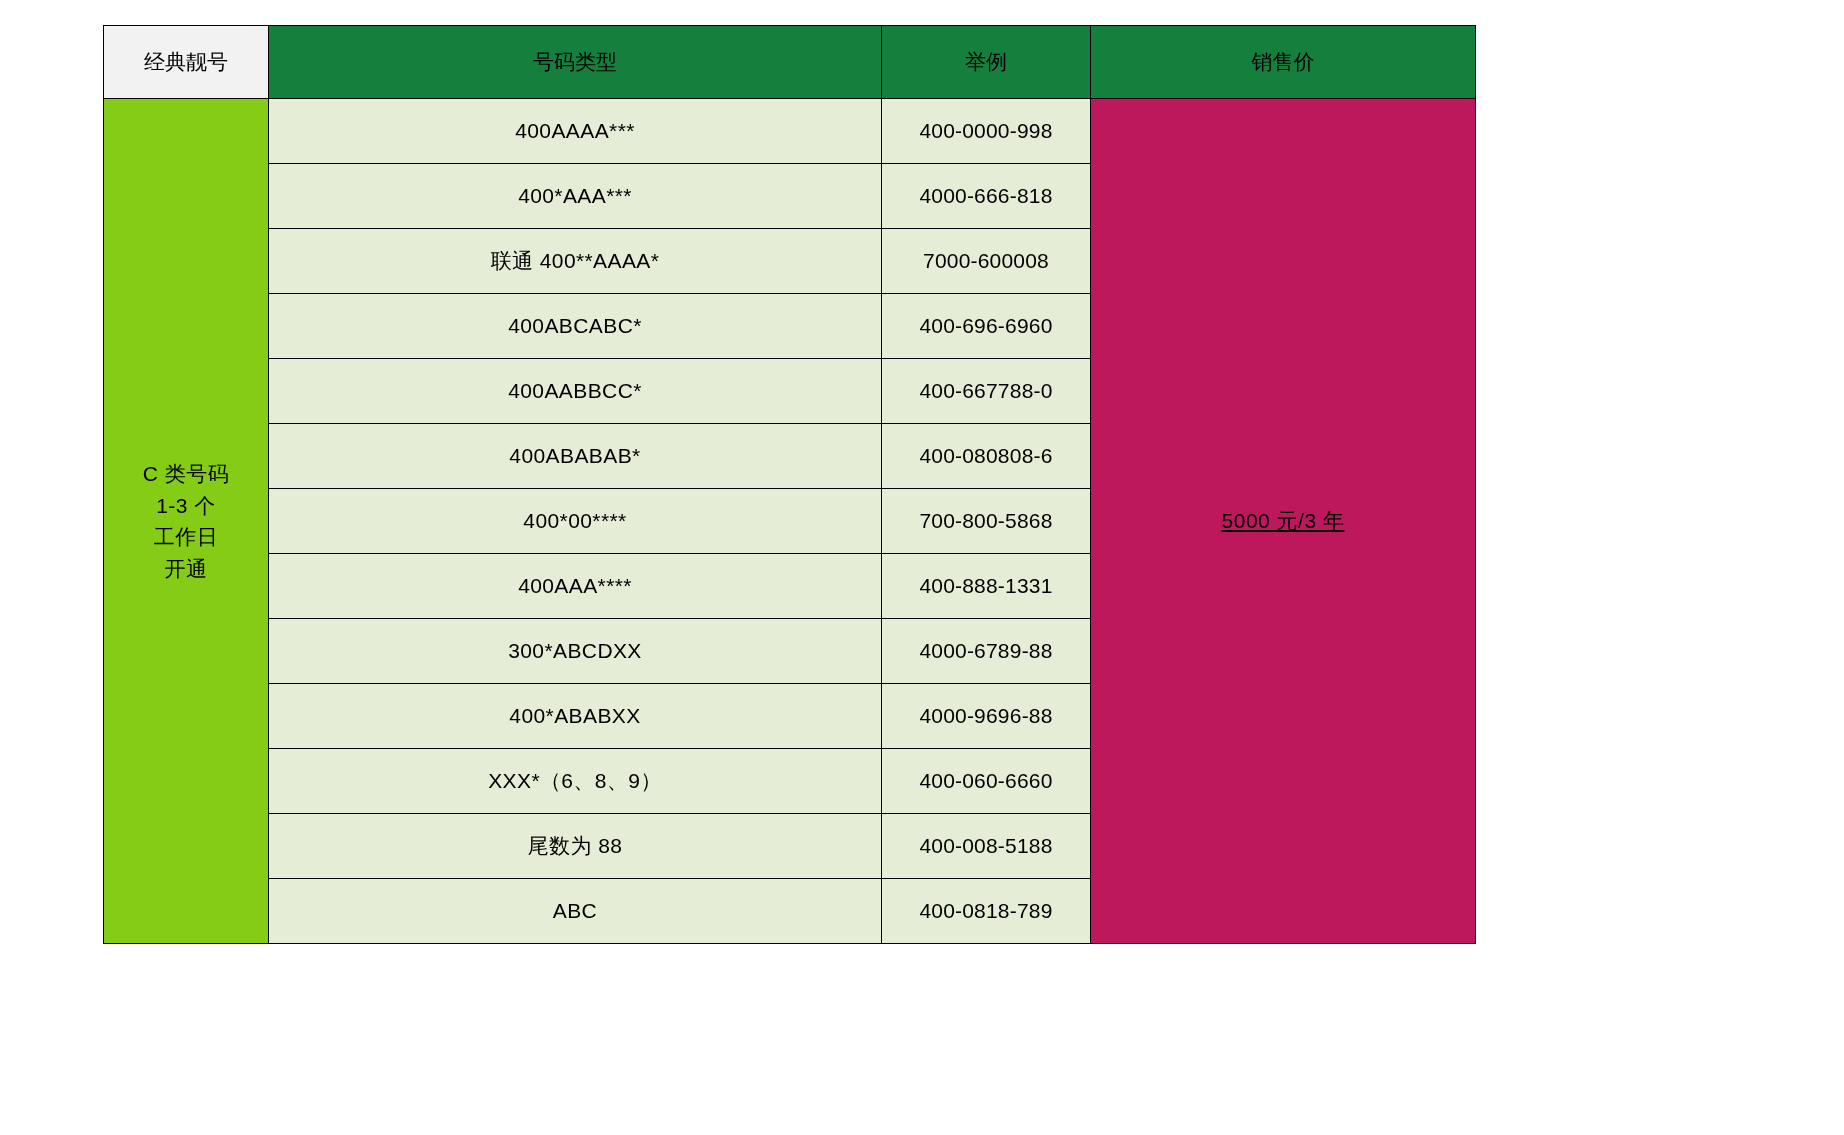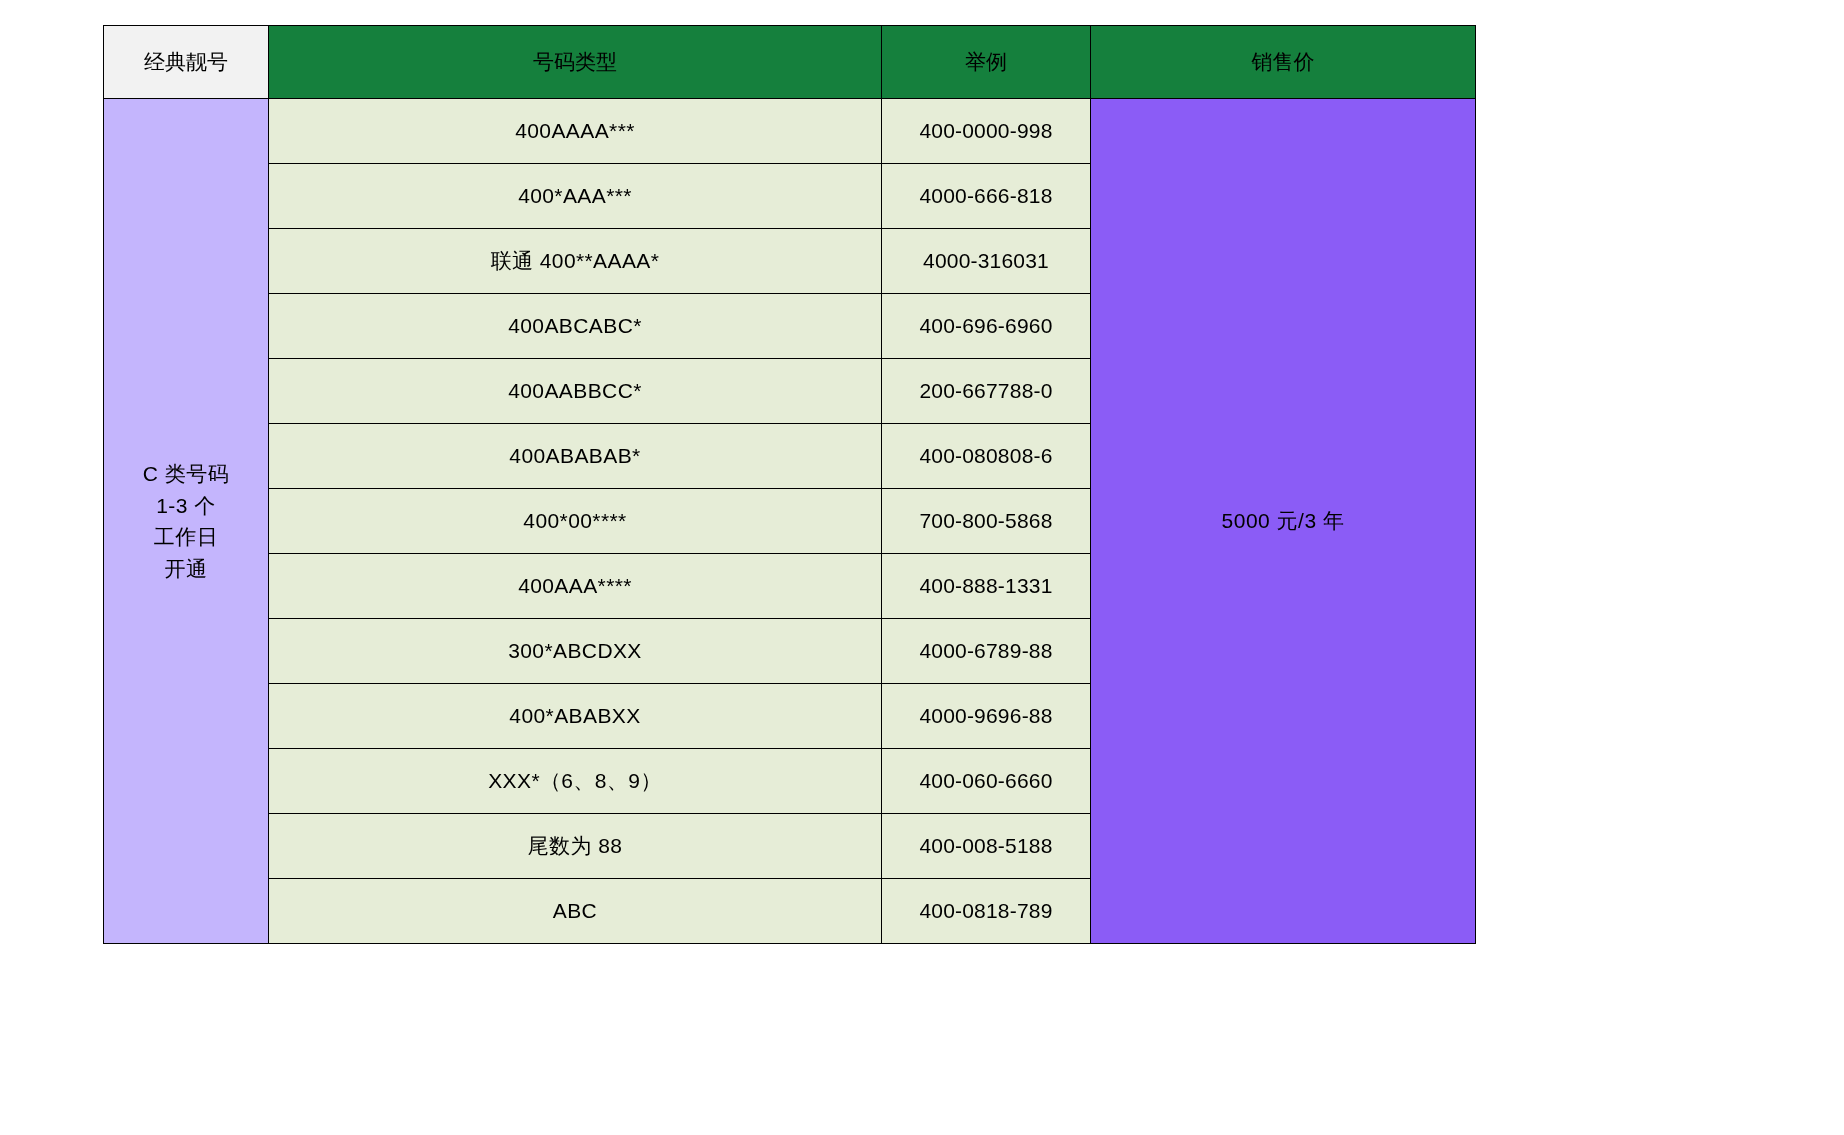--- a/index.html
+++ b/index.html
@@ -47,43 +47,44 @@
 
   .head-cell {
     background: #15803d;
     height: 72px;
     font-size: 21px;
   }
   .head-cell.label {
     background: #f2f2f2;
   }
   .label-cell {
-    background: #c4b5fd;
+    background: #84cc16;
     font-size: 22px;
     line-height: 2.55;
     letter-spacing: 0.5px;
   }
   .label-cell .line { display: block; white-space: nowrap; }
   .body-cell {
     background: #e6edd7;
     height: 64px;
     margin-top: 45px;
   }
   .type-cell {
     font-size: 22px;
     letter-spacing: 0.4px;
   }
   .ex-cell {
     font-size: 21px;
     letter-spacing: 0.2px;
   }
   .price-cell {
-    background: #8b5cf6;
+    background: #be185d;
     font-size: 23px;
     letter-spacing: 0.5px;
+    text-decoration: underline;
   }
 </style>
 </head>
 <body>
 
 <div class="page">
   <div class="table-wrap">
     <table class="pricing">
       <colgroup>
         <col class="c-label">
@@ -110,29 +111,29 @@
           <td class="body-cell type-cell">400AAAA***</td>
           <td class="body-cell ex-cell">400-0000-998</td>
           <td class="price-cell" rowspan="13">5000 元/3 年</td>
         </tr>
         <tr>
           <td class="body-cell type-cell">400*AAA***</td>
           <td class="body-cell ex-cell">4000-666-818</td>
         </tr>
         <tr>
           <td class="body-cell type-cell">联通 400**AAAA*</td>
-          <td class="body-cell ex-cell">4000-316031</td>
+          <td class="body-cell ex-cell">7000-600008</td>
         </tr>
         <tr>
           <td class="body-cell type-cell">400ABCABC*</td>
           <td class="body-cell ex-cell">400-696-6960</td>
         </tr>
         <tr>
           <td class="body-cell type-cell">400AABBCC*</td>
-          <td class="body-cell ex-cell">200-667788-0</td>
+          <td class="body-cell ex-cell">400-667788-0</td>
         </tr>
         <tr>
           <td class="body-cell type-cell">400ABABAB*</td>
           <td class="body-cell ex-cell">400-080808-6</td>
         </tr>
         <tr>
           <td class="body-cell type-cell">400*00****</td>
           <td class="body-cell ex-cell">700-800-5868</td>
         </tr>
         <tr>

